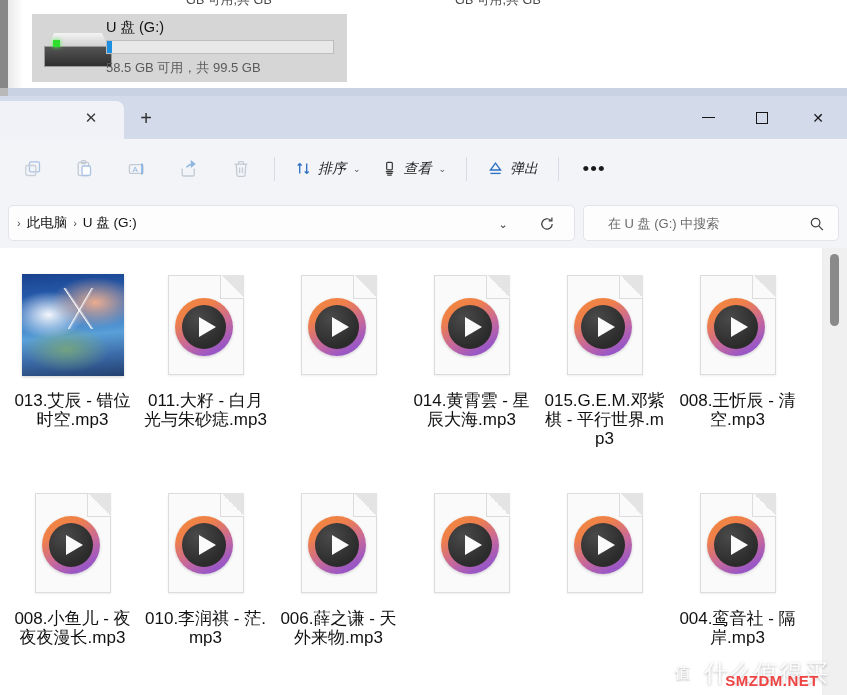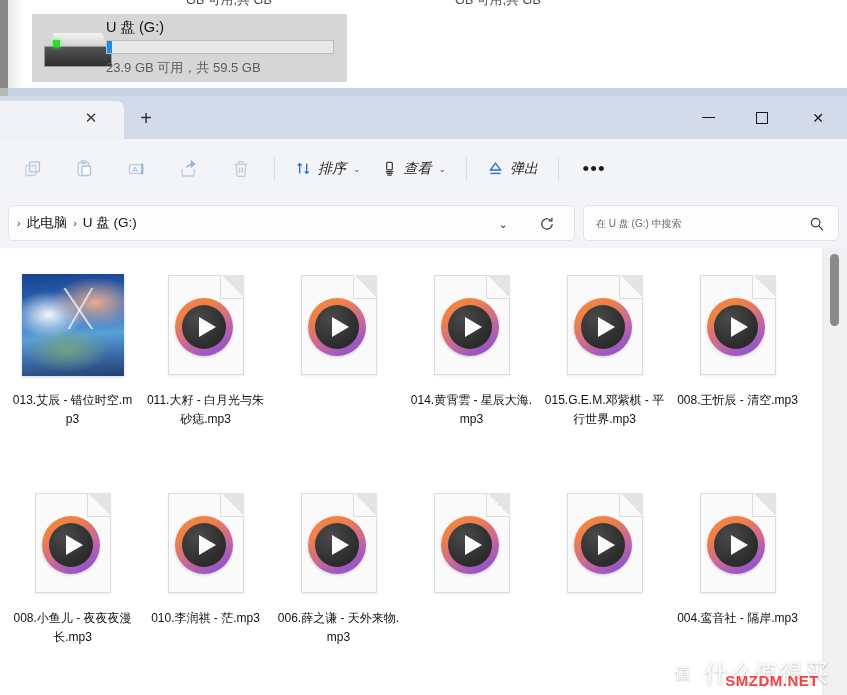--- a/index.html
+++ b/index.html
@@ -187,22 +187,22 @@
   #searchbox {
     position: absolute; left: 583px; top: 7px;
     width: 256px; height: 36px;
     background: #fdfdfd;
     border: 1px solid #e2e4ea;
     border-radius: 5px;
     display: flex; align-items: center;
   }
   #search-input {
     border: none; outline: none; background: transparent;
-    margin-left: 12px; width: 200px;
-    font-size: 10px; color: #1b1b1b;
+    margin-left: 24px; width: 200px;
+    font-size: 13px; color: #1b1b1b;
     font-family: "Liberation Sans", sans-serif;
   }
   #search-input::placeholder { color: #6a6a6a; }
   #search-icon-wrap {
     position: absolute; right: 10px; top: 7px;
     width: 22px; height: 22px;
     display: flex; align-items: center; justify-content: center;
     cursor: pointer;
   }
 
@@ -279,21 +279,21 @@
     content: ""; position: absolute; left: 36%; top: 14%;
     width: 44%; height: 40%;
     background:
       linear-gradient(56deg, transparent 45%, rgba(255,255,255,.95) 46%, transparent 50%),
       linear-gradient(120deg, transparent 48%, rgba(255,255,255,.85) 49%, transparent 53%);
   }
 
   .label {
     width: 126px; margin-top: 7px;
     text-align: center;
-    font-size: 12px; line-height: 19px; color: #111;
+    font-size: 17px; line-height: 19px; color: #111;
     word-break: break-all;
   }
 
   
   #scrollbar {
     position: absolute; right: 0; top: 0;
     width: 25px; height: 447px;
     background: #f0f0f0;
     border-left: 1px solid #ececec;
     cursor: pointer;
@@ -344,21 +344,21 @@
   <div id="drive-tile">
     <div id="drive-icon">
       <div class="top"></div>
       <div class="body"></div>
       <div class="led"></div>
     </div>
     <div id="drive-title">U 盘 (G:)</div>
     <div id="drive-bar">
       <div id="drive-bar-fill" style="width: 2%;"></div>
     </div>
-    <div id="drive-sub">23.9 GB 可用，共 59.5 GB</div>
+    <div id="drive-sub">58.5 GB 可用，共 99.5 GB</div>
   </div>
   <div id="bg-bottom-strip"></div>
   <div id="bg-bottom-strip-left"></div>
 </div>
 
 <div id="explorer">
 
   <div id="titlebar">
     <div id="tab-active"></div>
     <div id="tab-close">✕</div>

